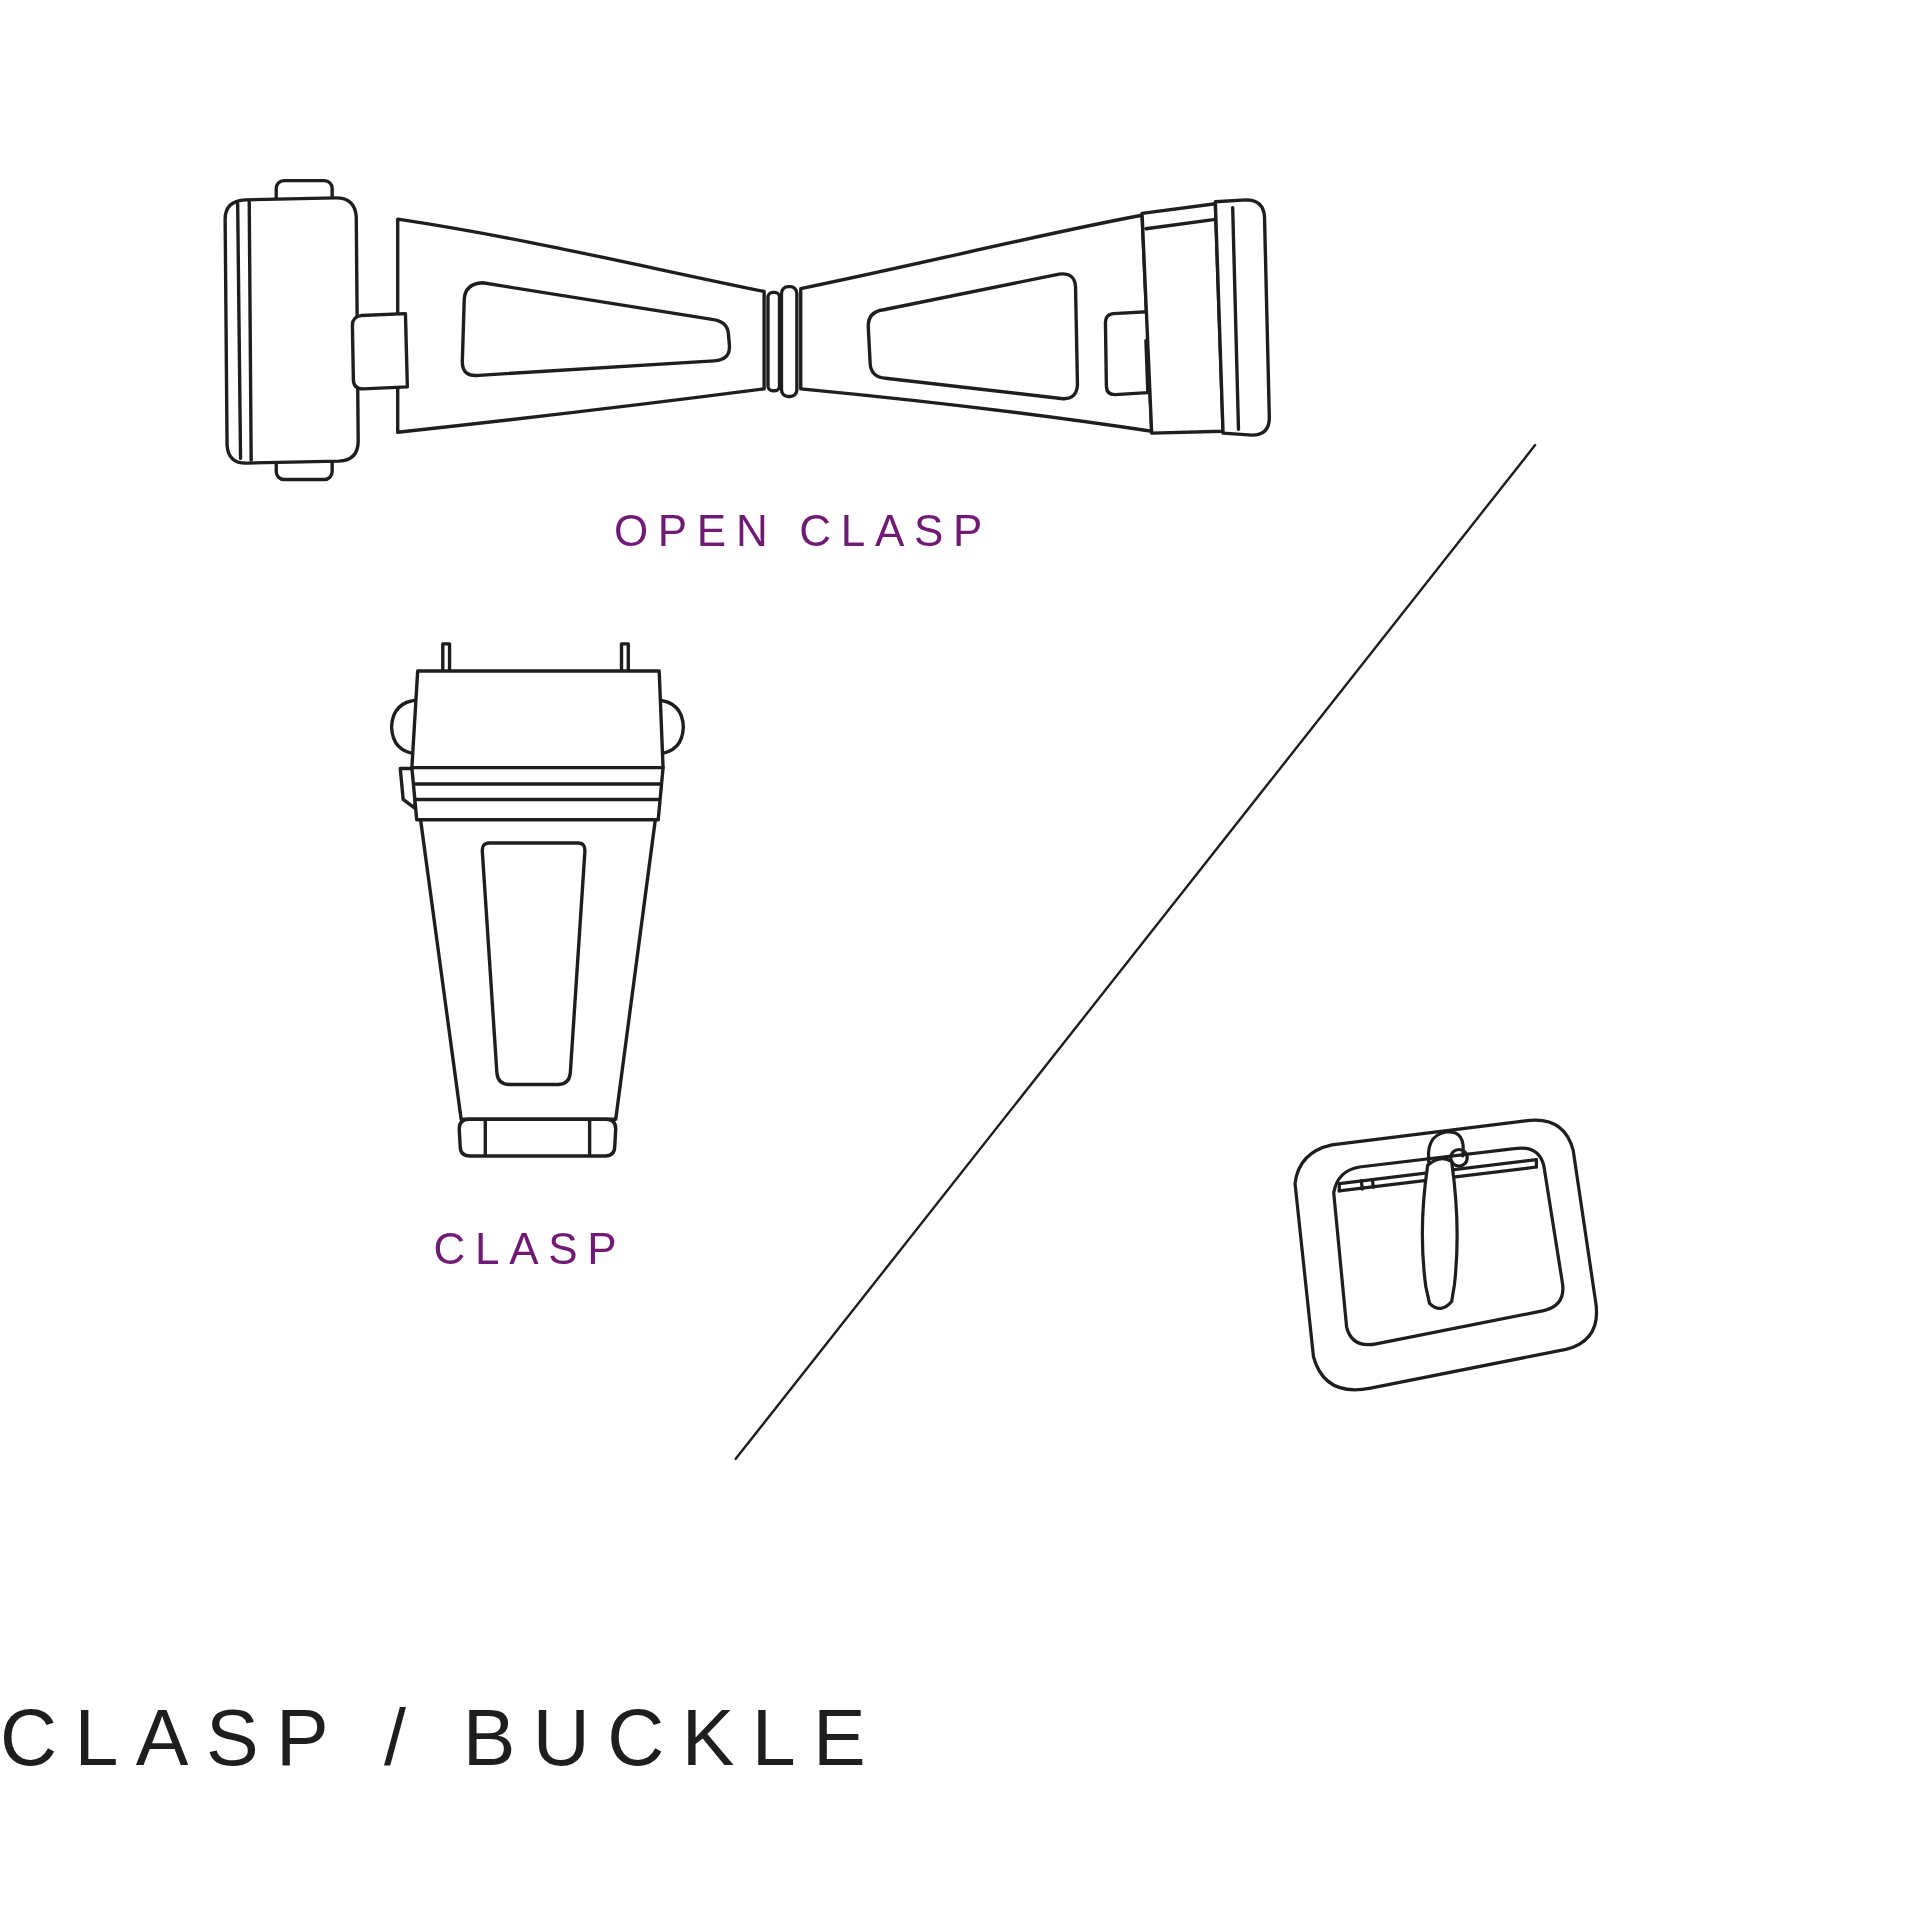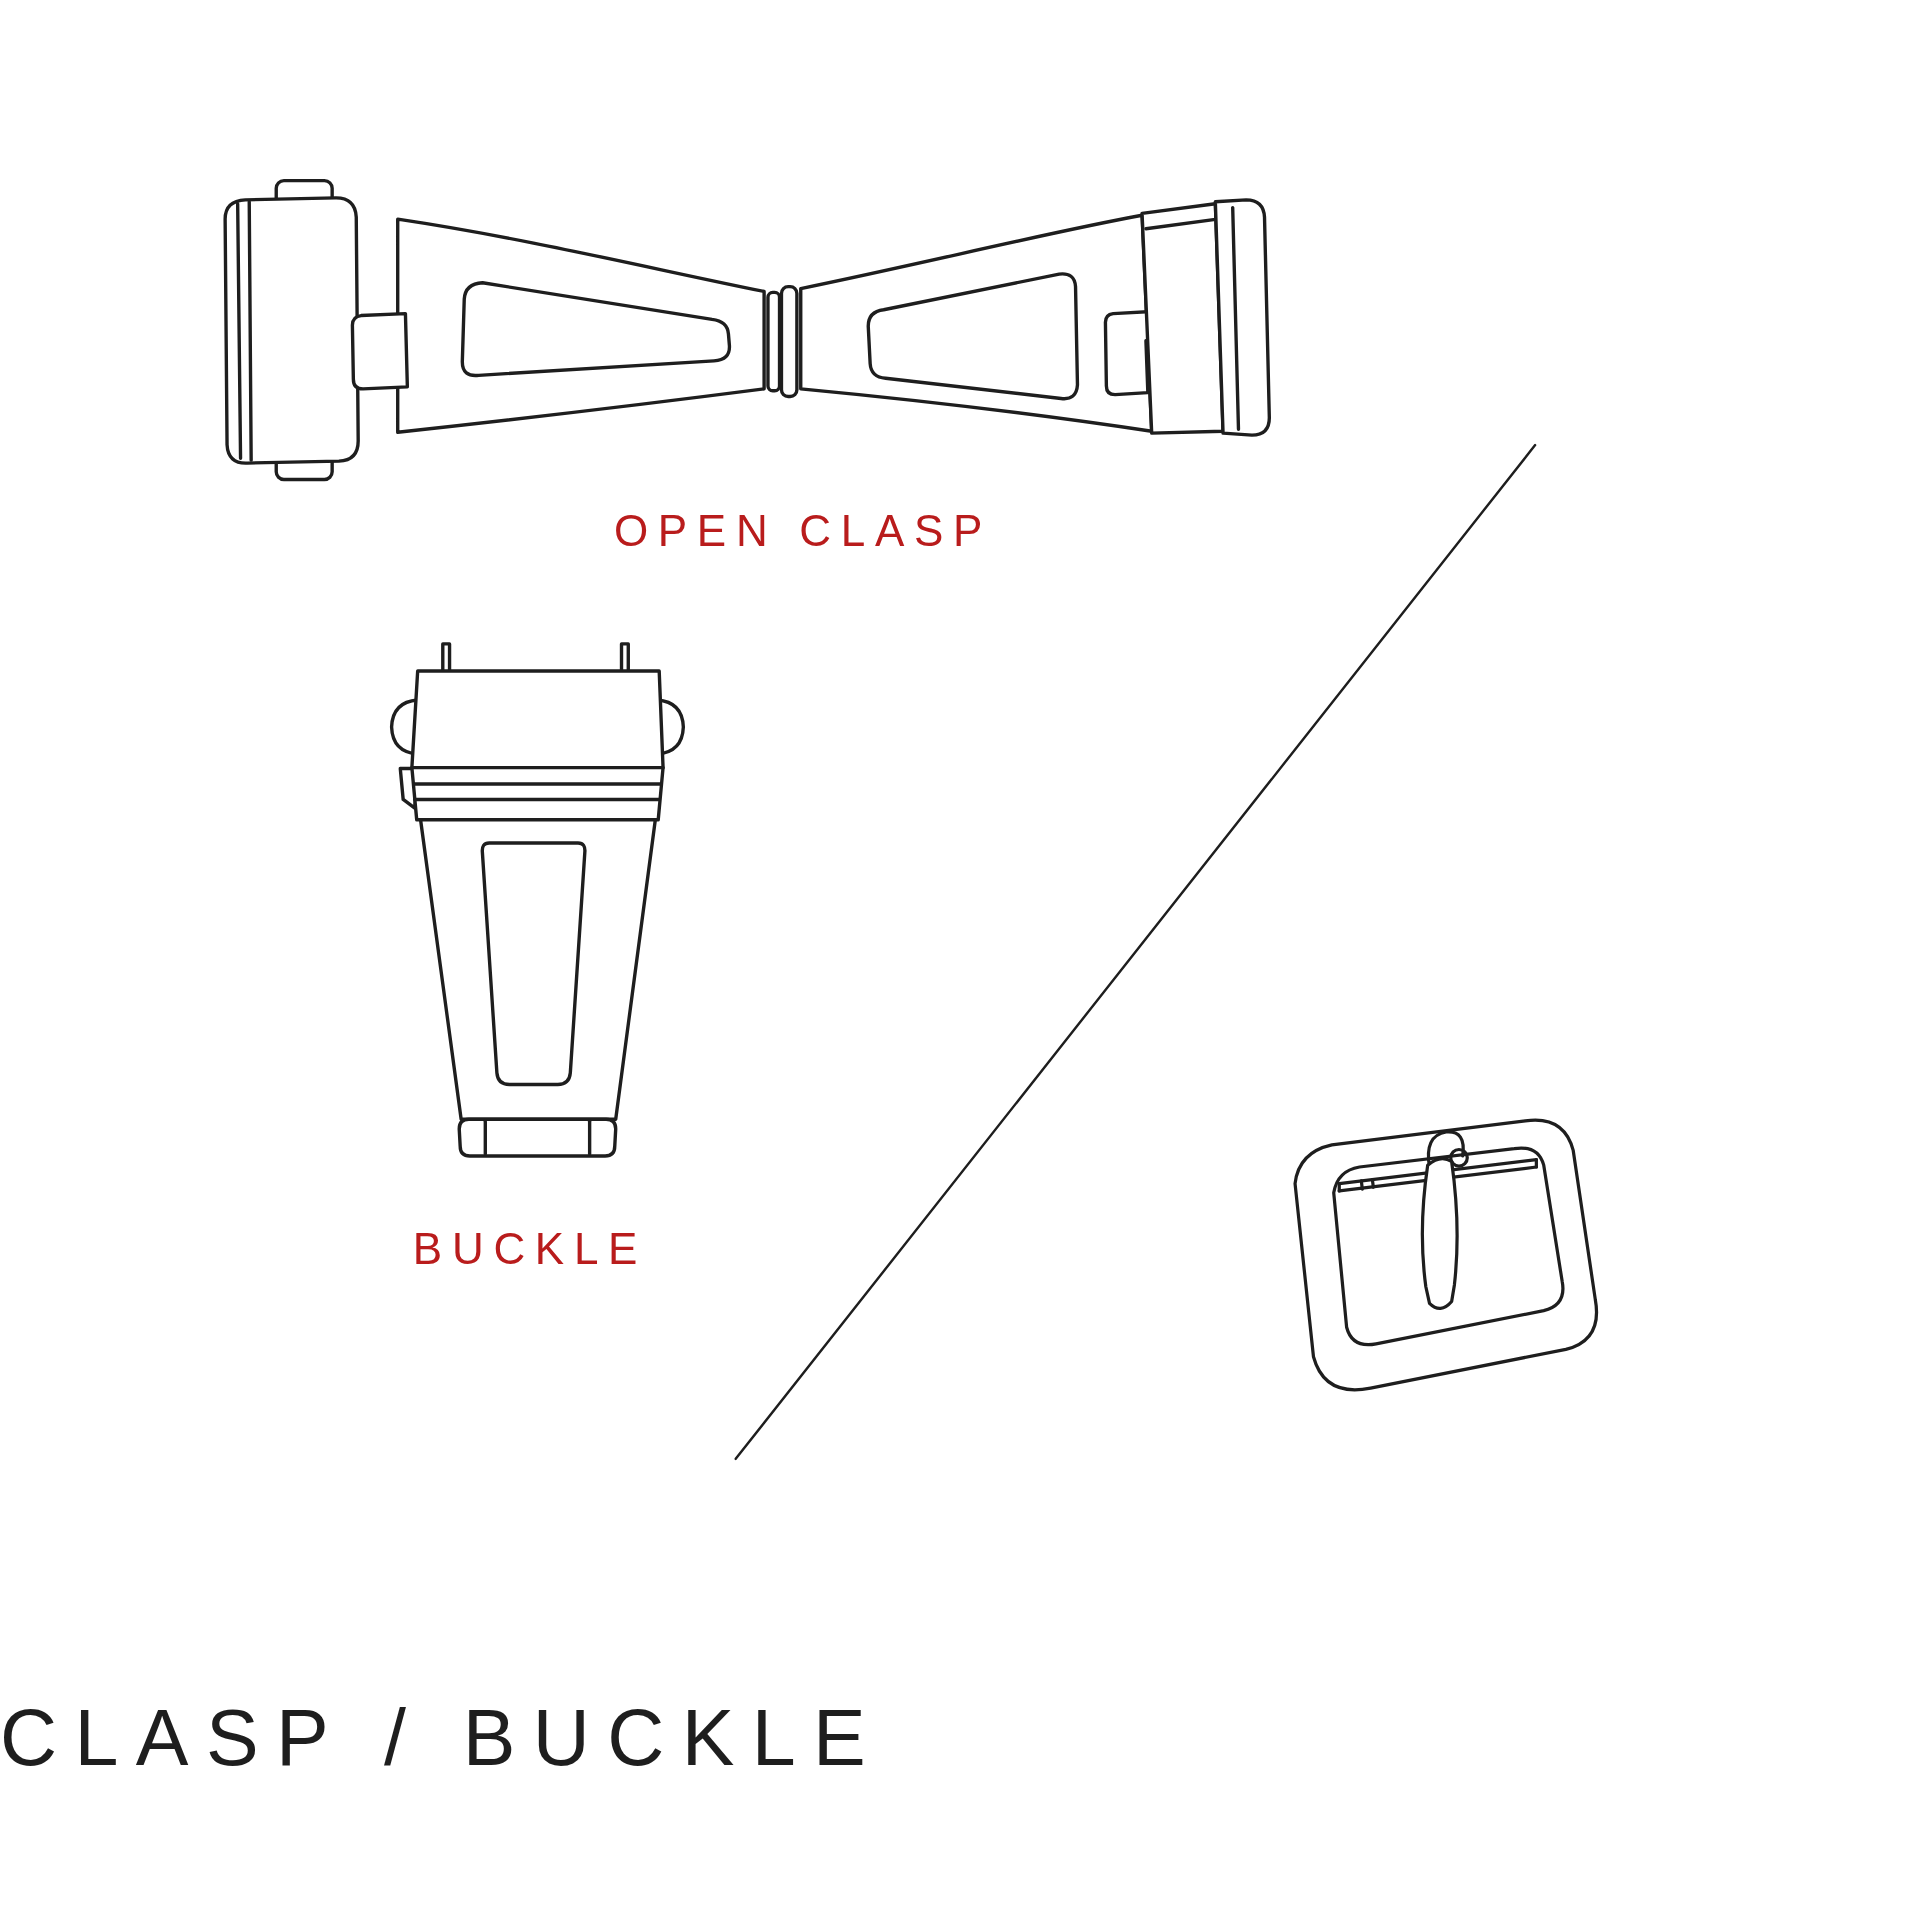--- a/index.html
+++ b/index.html
@@ -18,21 +18,21 @@
   .open-clasp-svg{left:208px;top:169px;width:1091px;height:323px;}
   .closed-clasp-svg{left:377px;top:642px;width:319px;height:541px;}
   .buckle-svg{left:1221px;top:1062px;width:406px;height:350px;}
   .divider-svg{left:0;top:0;width:1931px;height:1931px;}
   .label{
     position:absolute;
     text-align:center;
     font-size:44px;
     letter-spacing:9.7px;
     font-weight:500;
-    color:#b91c1c;
+    color:#701a75;
     white-space:nowrap;
   }
   .open-clasp-label{left:417px;top:506px;width:772px;}
   .closed-label{left:144px;top:1224px;width:772px;}
   .title{
     position:absolute;
     left:0;top:1692px;width:1931px;
     font-size:79px;
     letter-spacing:17.4px;
     font-weight:500;
@@ -100,21 +100,21 @@
 
     <path class="fw" d="M45,184 L288,184 L247,494 L87,494 Z"></path>
 
     <path class="ln" d="M116,208 Q108,208 109,218 L124,446 Q125,458 137,458 L187,458 Q199,458 200,446 L215,218 Q216,208 208,208 Z"></path>
 
     <path class="fw" d="M95,494 L237,494 Q247,494 247,504 L246,522 Q246,532 236,532 L96,532 Q86,532 86,522 L85,504 Q85,494 95,494 Z"></path>
     <path class="ln" d="M112,496 L112,530"></path>
     <path class="ln" d="M220,496 L220,530"></path>
   </svg>
 
-  <div class="label closed-label">BUCKLE</div>
+  <div class="label closed-label">CLASP</div>
 
   <svg class="buckle-svg" viewBox="0 0 440 380">
 
     <path class="fw" d="M80,132 Q84,98 120,90 L330,64 Q372,58 382,96 L406,258 Q414,302 374,312 L162,354 Q112,364 100,320 Z"></path>
 
     <path class="fw" d="M122,142 Q126,118 150,114 L318,94 Q344,90 350,112 L370,238 Q375,264 350,270 L168,306 Q142,311 136,288 Z"></path>
 
     <path class="ln" d="M128,132 L342,106"></path>
     <path class="ln" d="M128,140 L342,114"></path>
     <path class="ln" d="M128,132 L128,140"></path>

